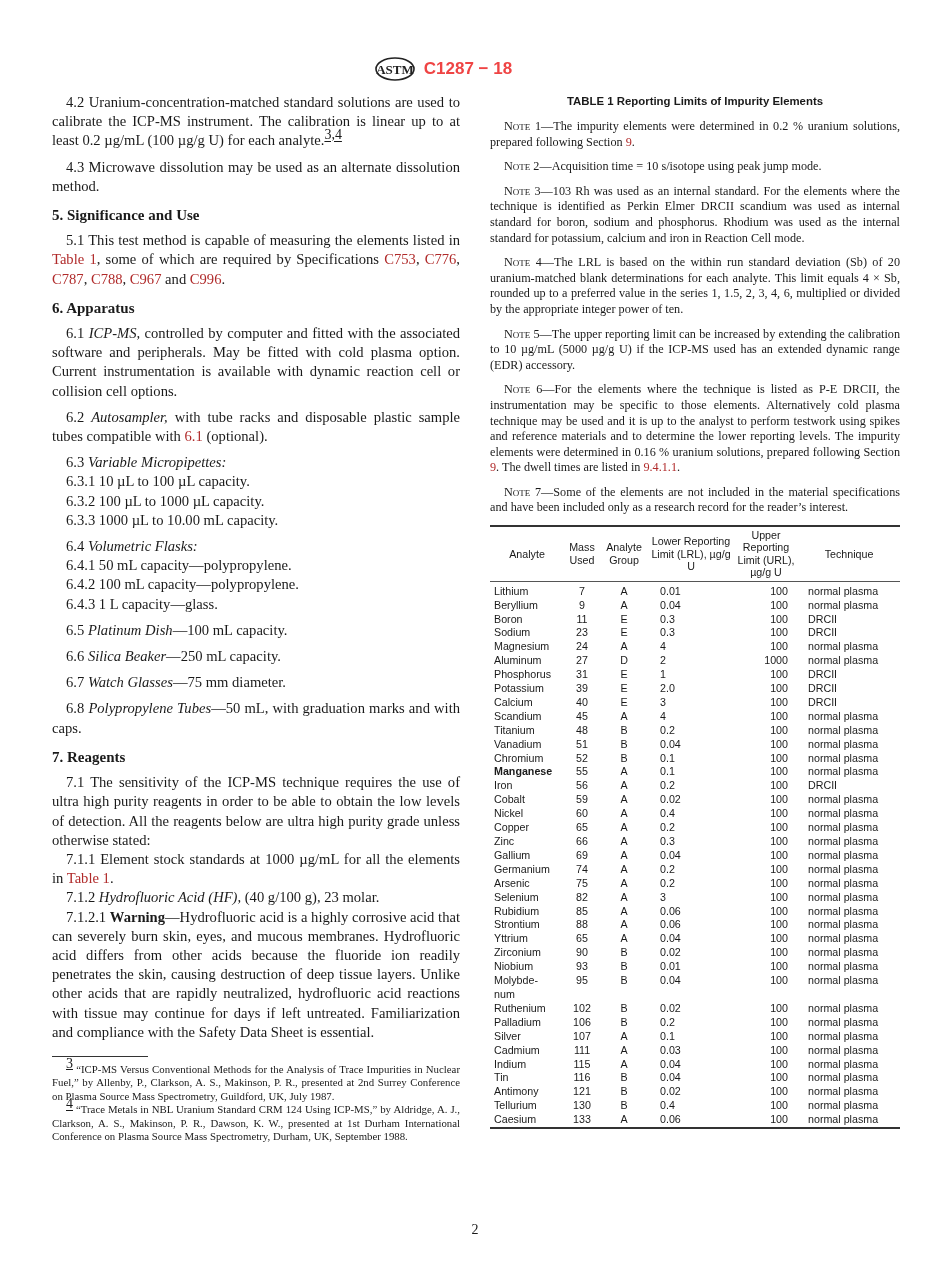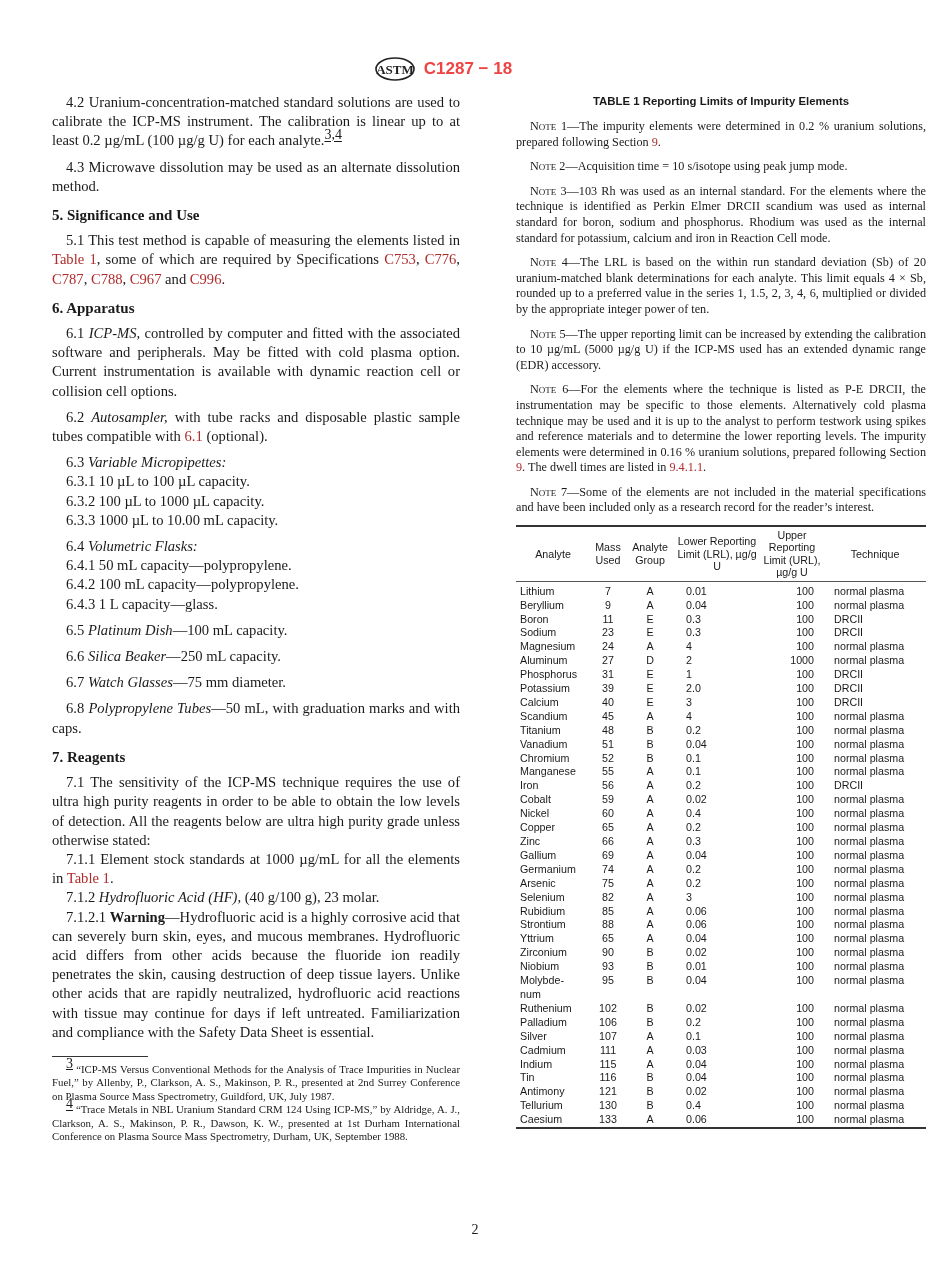--- a/index.html
+++ b/index.html
@@ -3,21 +3,21 @@
 <meta charset="utf-8">
 <style>
   html, body { margin:0; padding:0; background:#ffffff; }
   body { width:950px; height:1272px; position:relative; overflow:hidden;
          font-family:"Liberation Serif", serif; color:#1a1a1a; }
   .hdr { position:absolute; top:56px; left:0; width:886px; text-align:center; }
   .hdr .logo { display:inline-block; vertical-align:middle; width:42px; height:26px; margin-right:4px; }
   .hdr .code { display:inline-block; vertical-align:middle; font-family:"Liberation Sans", sans-serif;
                font-weight:bold; font-size:17px; color:#ef4444; }
   .col-left { position:absolute; left:52px; top:93px; width:408px; font-size:14.6px; line-height:19.2px; }
-  .col-right { position:absolute; left:516px; top:93px; width:410px; }
+  .col-right { position:absolute; left:490px; top:93px; width:410px; }
   p { margin:0; text-align:justify; }
   .para { text-indent:14px; margin-bottom:7px; }
   .para.tight { margin-bottom:0; }
   .h { font-weight:bold; font-size:15px; margin:10px 0 6px 0; }
   .link { color:#b02a2a; }
   sup { font-size:14px; line-height:0;text-decoration:underline; }
   .item { padding-left:14px; margin-bottom:0; }
   .item.gap { margin-top:7px; }
   .fnrule { width:96px; border-top:1px solid #333; margin:14px 0 6px 0; }
   .fn { font-size:10.8px; line-height:13.5px; text-align:justify; text-indent:14px; }
@@ -204,21 +204,21 @@
         </tr>
         <tr>
           <td class="c-an" style="word-break: normal;">Chromium</td>
           <td class="c-ms">52</td>
           <td class="c-gr">B</td>
           <td class="c-lr">0.1</td>
           <td class="c-ur">100</td>
           <td class="c-te">normal plasma</td>
         </tr>
         <tr>
-          <td class="c-an" style="word-break: normal;">Manganese</td>
+          <td class="c-an" style="word-break: normal; font-weight: bold;">Manganese</td>
           <td class="c-ms">55</td>
           <td class="c-gr">A</td>
           <td class="c-lr">0.1</td>
           <td class="c-ur">100</td>
           <td class="c-te">normal plasma</td>
         </tr>
         <tr>
           <td class="c-an" style="word-break: normal;">Iron</td>
           <td class="c-ms">56</td>
           <td class="c-gr">A</td>

